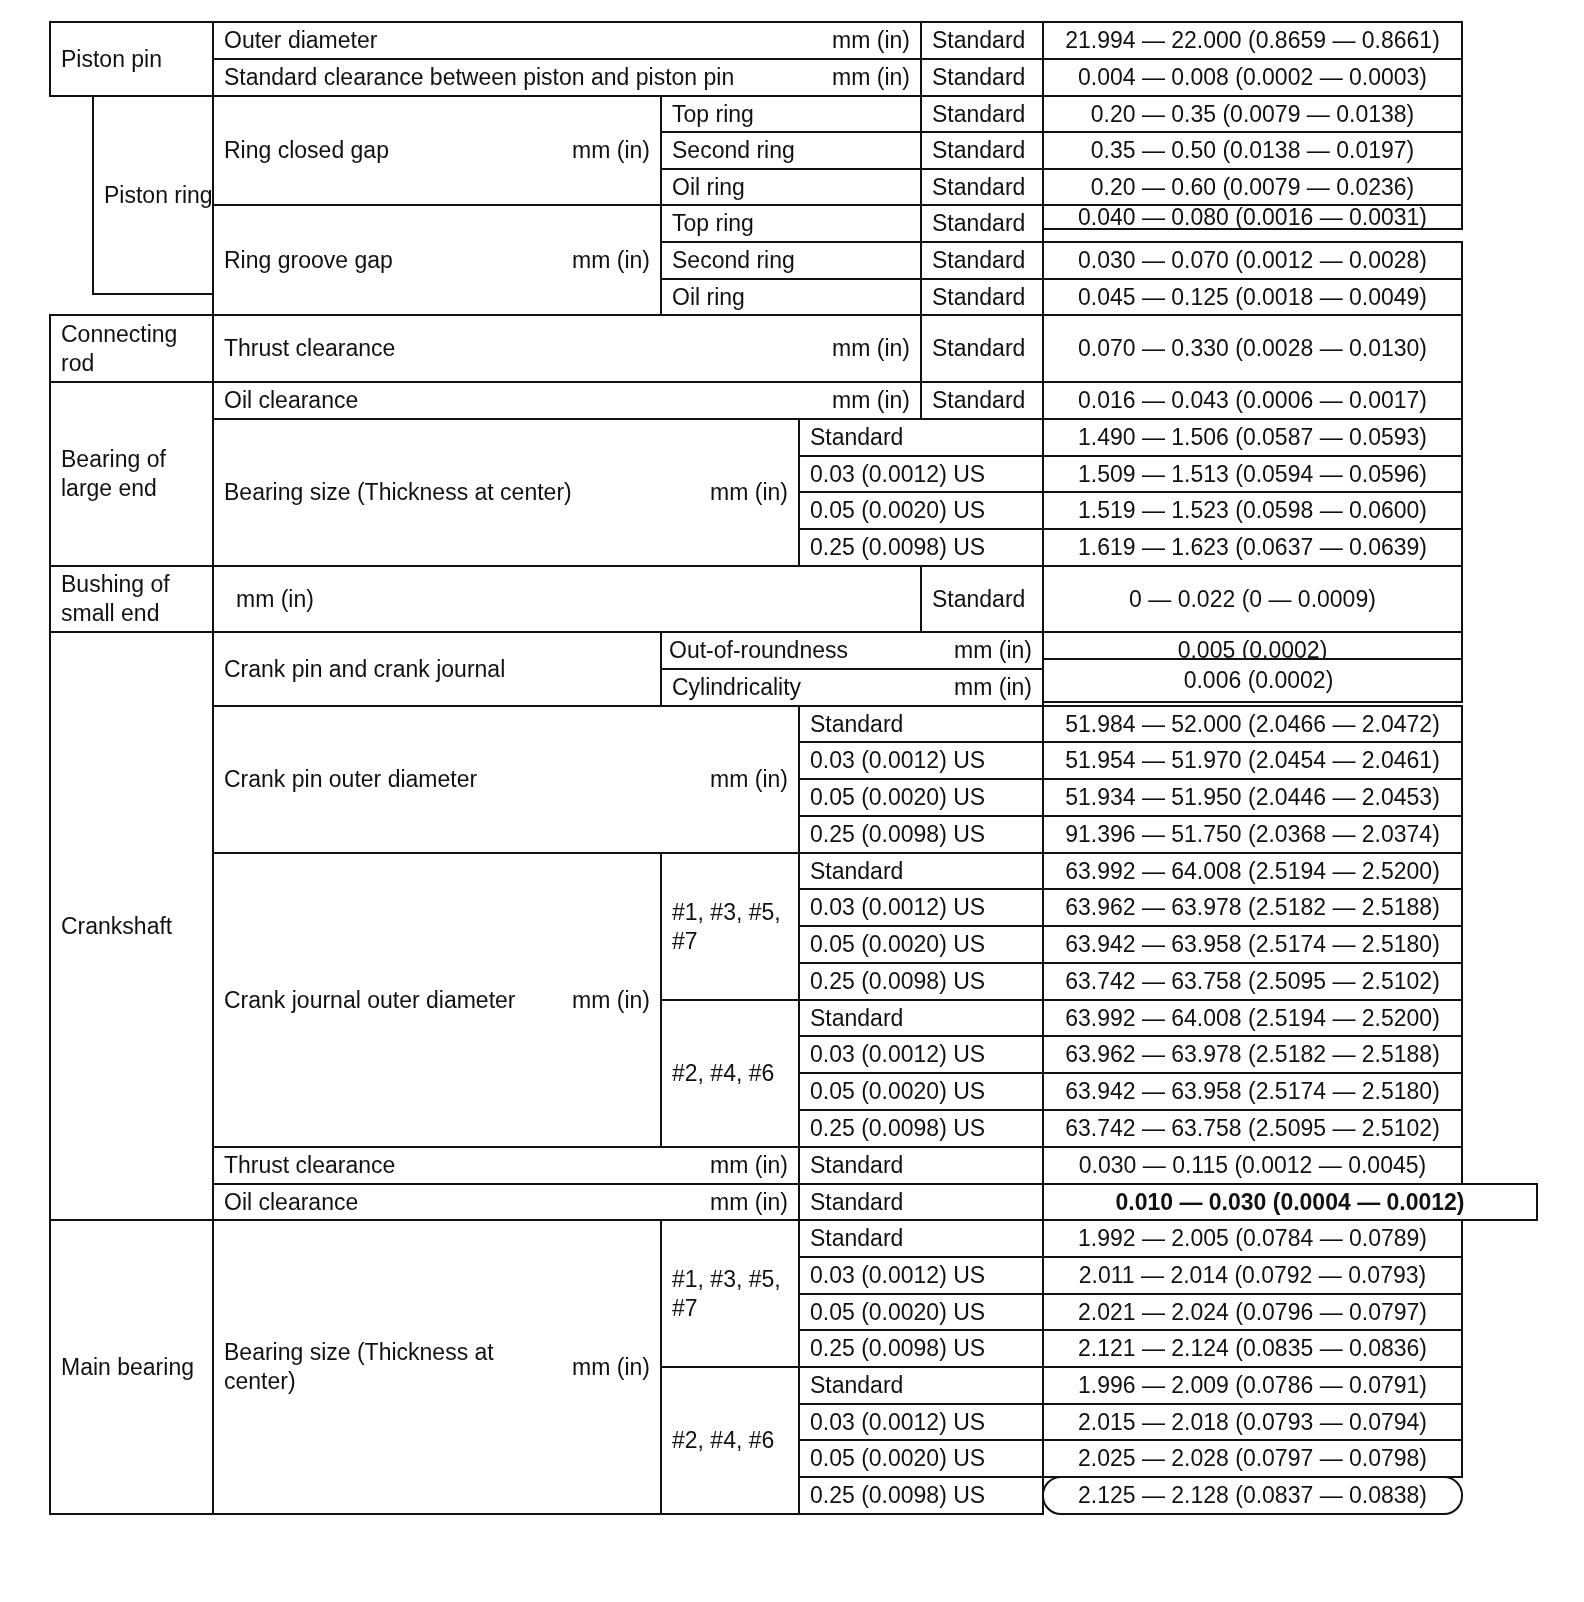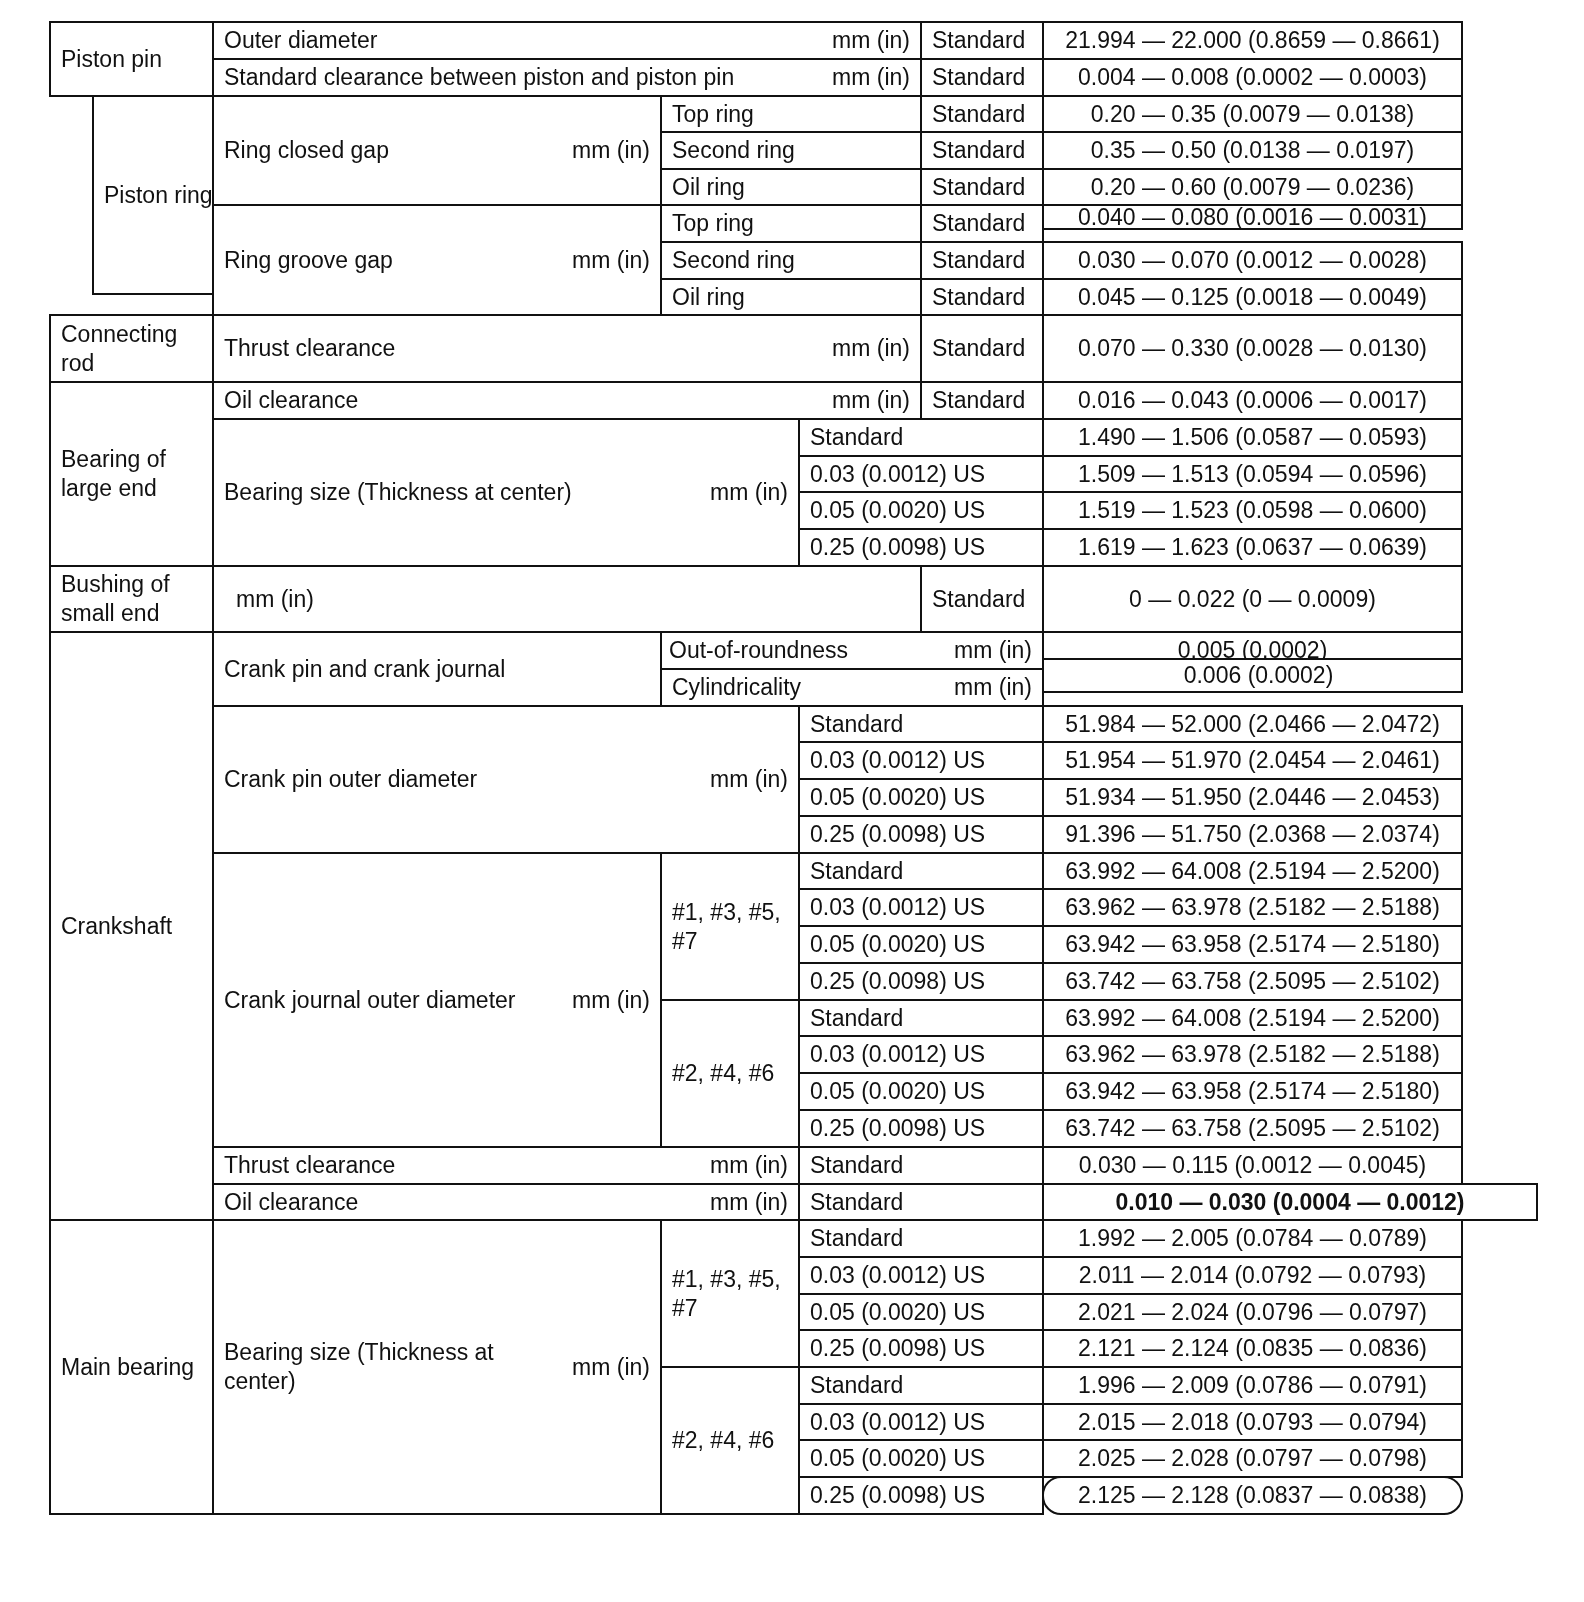--- a/index.html
+++ b/index.html
@@ -183,21 +183,21 @@
       <span>Out-of-roundness</span>
       <span class="u">mm (in)</span>
     </div>
     <div class="c center" style="left: 1043px; top: 632px; width: 421px; height: 39px;">
       <span>0.005 (0.0002)</span>
     </div>
     <div class="c split" style="left: 661px; top: 669px; width: 384px; height: 39px;">
       <span>Cylindricality</span>
       <span class="u">mm (in)</span>
     </div>
-    <div class="c center" style="left: 1043px; top: 659px; width: 421px; height: 35px; padding-left: 22px;">
+    <div class="c center" style="left: 1043px; top: 659px; width: 421px; height: 45px; padding-left: 22px;">
       <span>0.006 (0.0002)</span>
     </div>
     <div class="c split" style="left: 213px; top: 706px; width: 588px; height: 149px;">
       <span>Crank pin outer diameter</span>
       <span class="u">mm (in)</span>
     </div>
     <div class="c" style="left: 799px; top: 706px; width: 246px; height: 38px;">
       <span>Standard</span>
     </div>
     <div class="c center" style="left: 1043px; top: 706px; width: 421px; height: 38px;">

